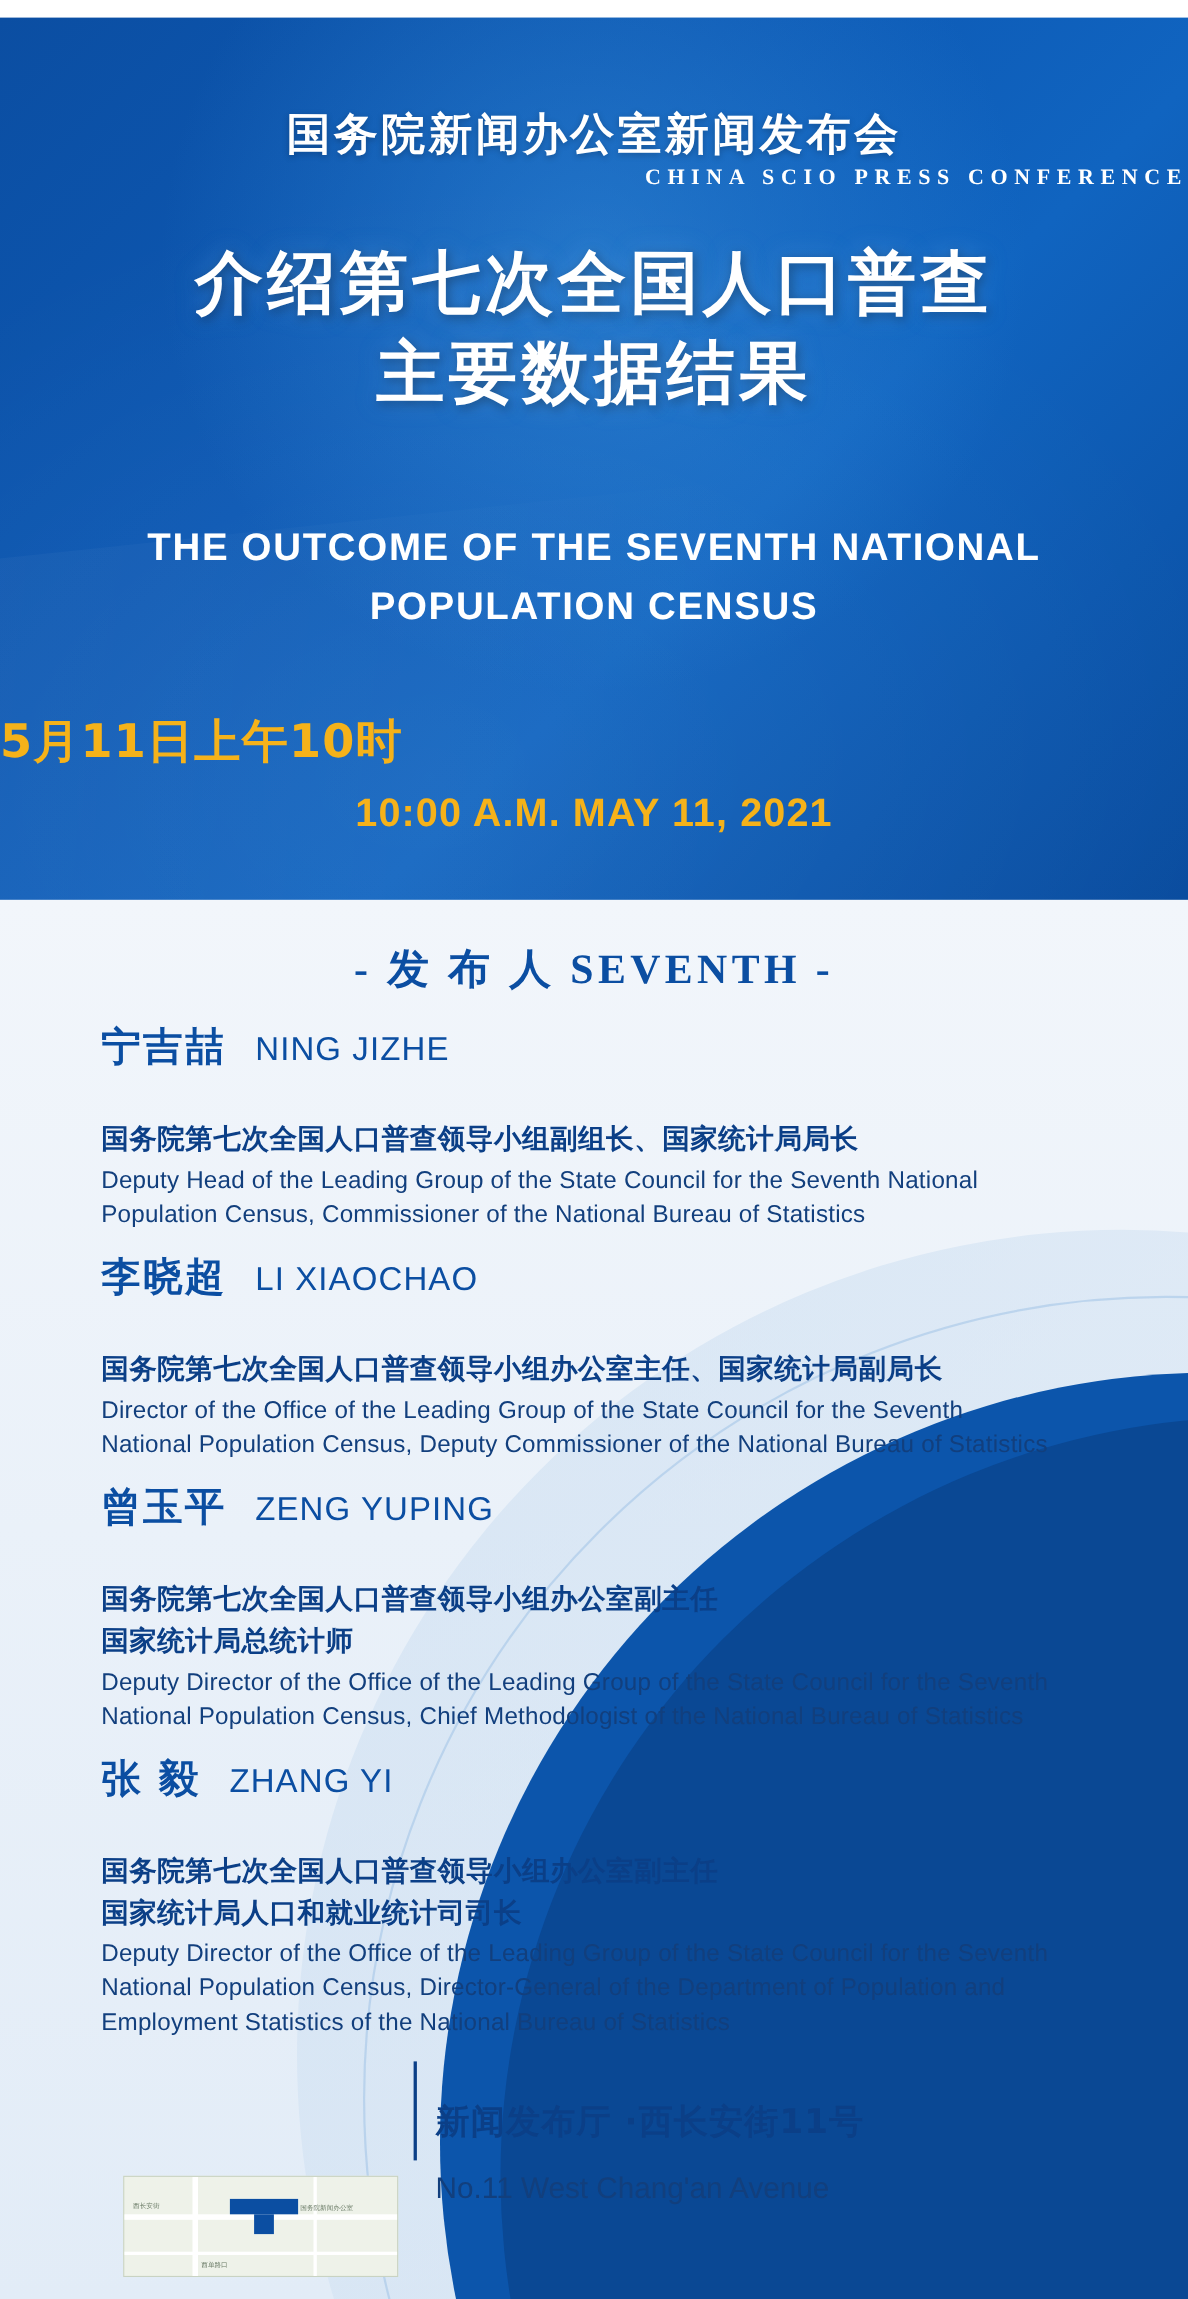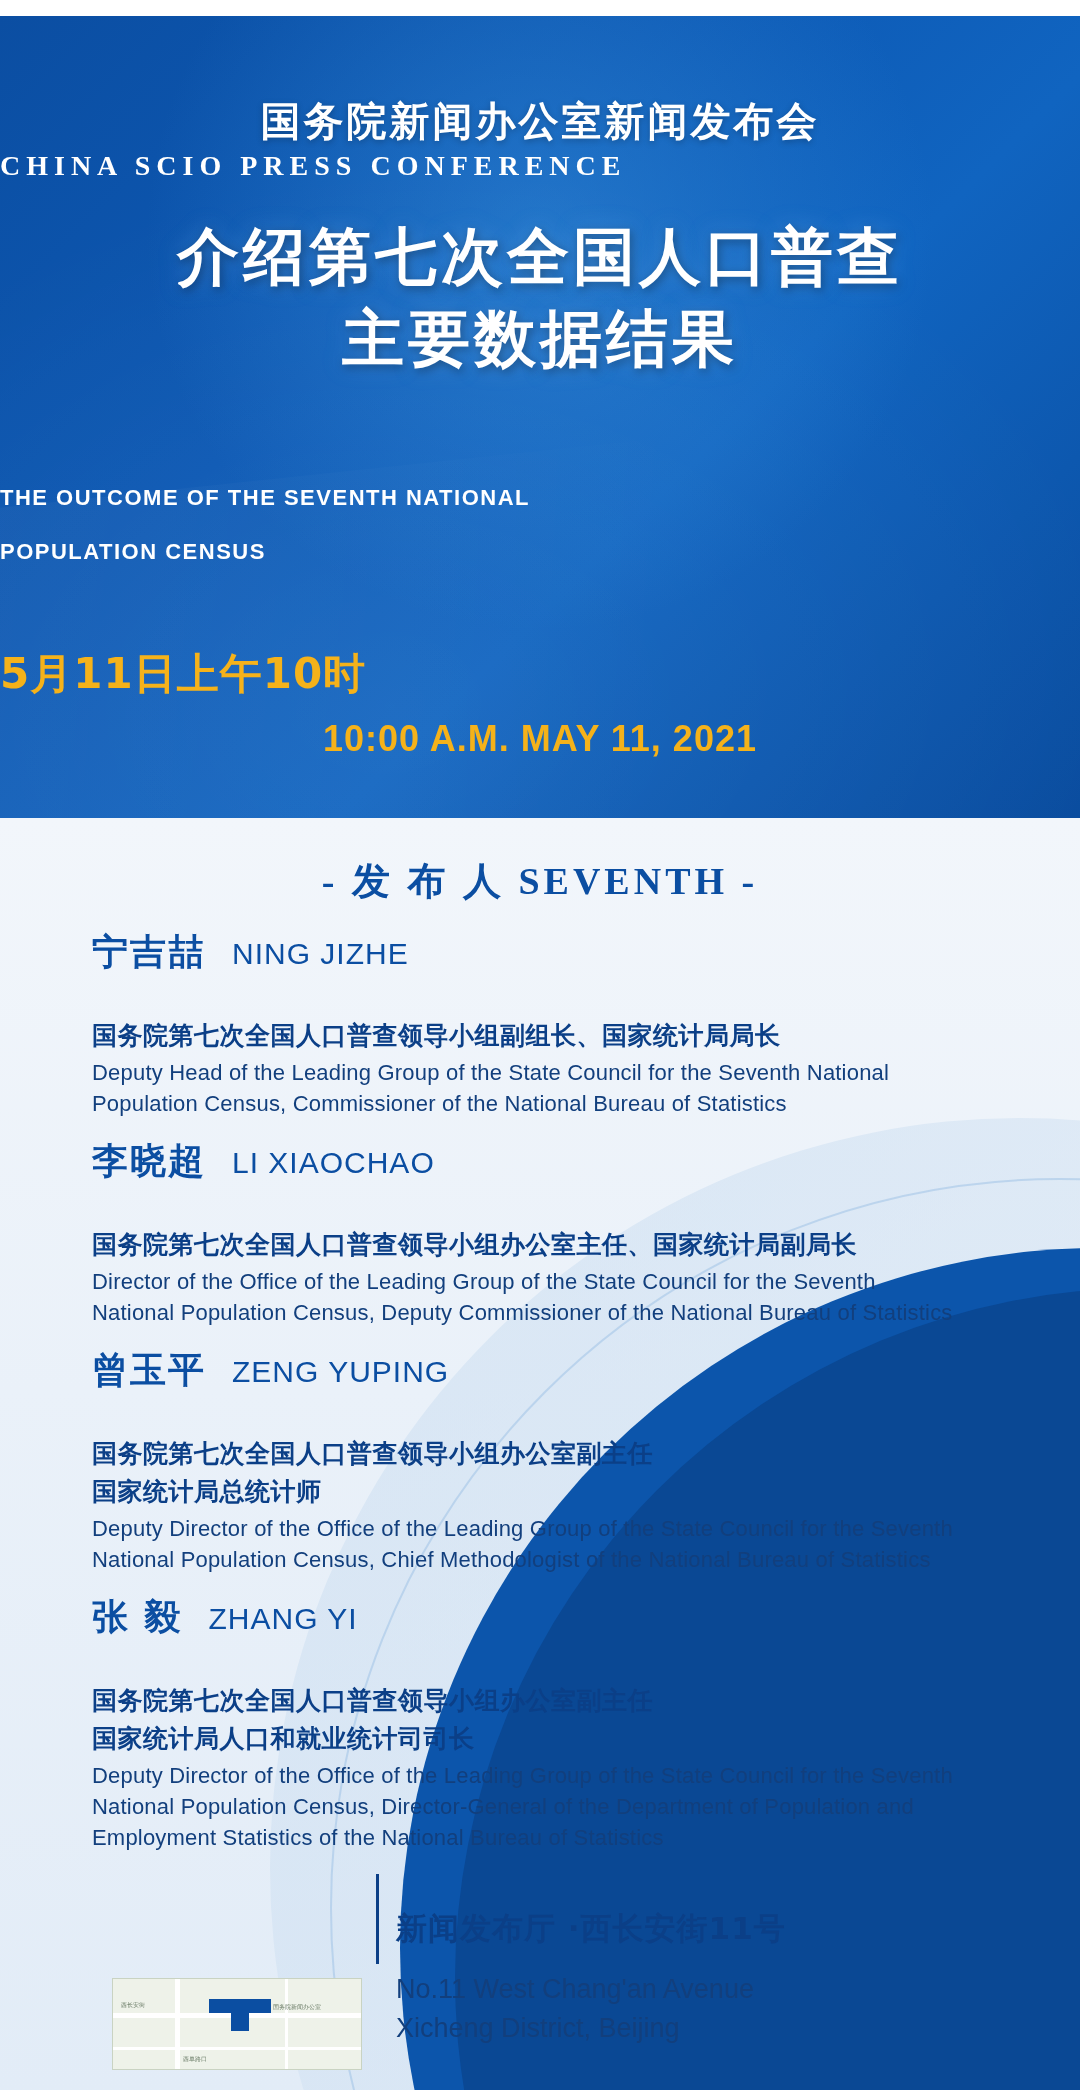--- a/index.html
+++ b/index.html
@@ -56,49 +56,50 @@
     color: #ffffff;
     font-family: "Liberation Serif", serif;
     font-weight: bold;
     font-size: 40px;
     letter-spacing: 3px;
     text-shadow: 0 2px 6px rgba(0,0,0,0.25);
   }
   .scio-en {
     position: absolute;
     top: 134px; left: 0; width: 1080px;
-    text-align: left;
+    text-align: right;
     color: #ffffff;
     font-family: "Liberation Serif", serif;
     font-weight: bold;
-    font-size: 28px;
+    font-size: 20px;
     letter-spacing: 6px;
   }
 
   .title-cn {
     position: absolute;
     top: 200px; left: 0; width: 1080px;
     text-align: center;
     color: #ffffff;
     font-family: "DejaVu Sans", sans-serif;
     font-weight: bold;
     font-size: 62px;
     line-height: 82px;
     letter-spacing: 4px;
     text-shadow: 2px 3px 10px rgba(0,0,0,0.35), 0 0 22px rgba(120,190,255,0.35);
   }
   .title-cn .l2 { display: block; }
 
   .title-en {
     position: absolute;
     top: 455px; left: 0; width: 1080px;
+    text-align: center;
     color: #ffffff;
     font-family: "Liberation Sans", sans-serif;
     font-weight: bold;
-    font-size: 22px;
+    font-size: 35px;
     line-height: 54px;
     letter-spacing: 1.5px;
   }
 
   .time-cn {
     position: absolute;
     top: 630px; left: 0; width: 852px;
     text-align: left;
     color: #f5b21a;
     font-family: "DejaVu Sans", sans-serif;
@@ -372,21 +373,20 @@
         </div>
       </div>
 
     </div>
 
     <div class="footer">
       <div class="org-divider"></div>
       <div class="venue-cn">新闻发布厅 ·西长安街11号</div>
       <div class="venue-en">
         <div>No.11 West Chang'an Avenue</div>
-        <div>Xicheng District, Beijing</div>
       </div>
 
       <div class="map-thumb">
         <div class="road-h" style="top:34px;"></div>
         <div class="road-h" style="top:68px;height:3px;"></div>
         <div class="road-v" style="left:62px;"></div>
         <div class="road-v" style="left:172px;width:3px;"></div>
         <div class="block" style="left:96px;top:20px;width:62px;height:14px;"></div>
         <div class="block" style="left:118px;top:34px;width:18px;height:18px;"></div>
         <div class="lbl" style="left:8px;top:22px;">西长安街</div>

